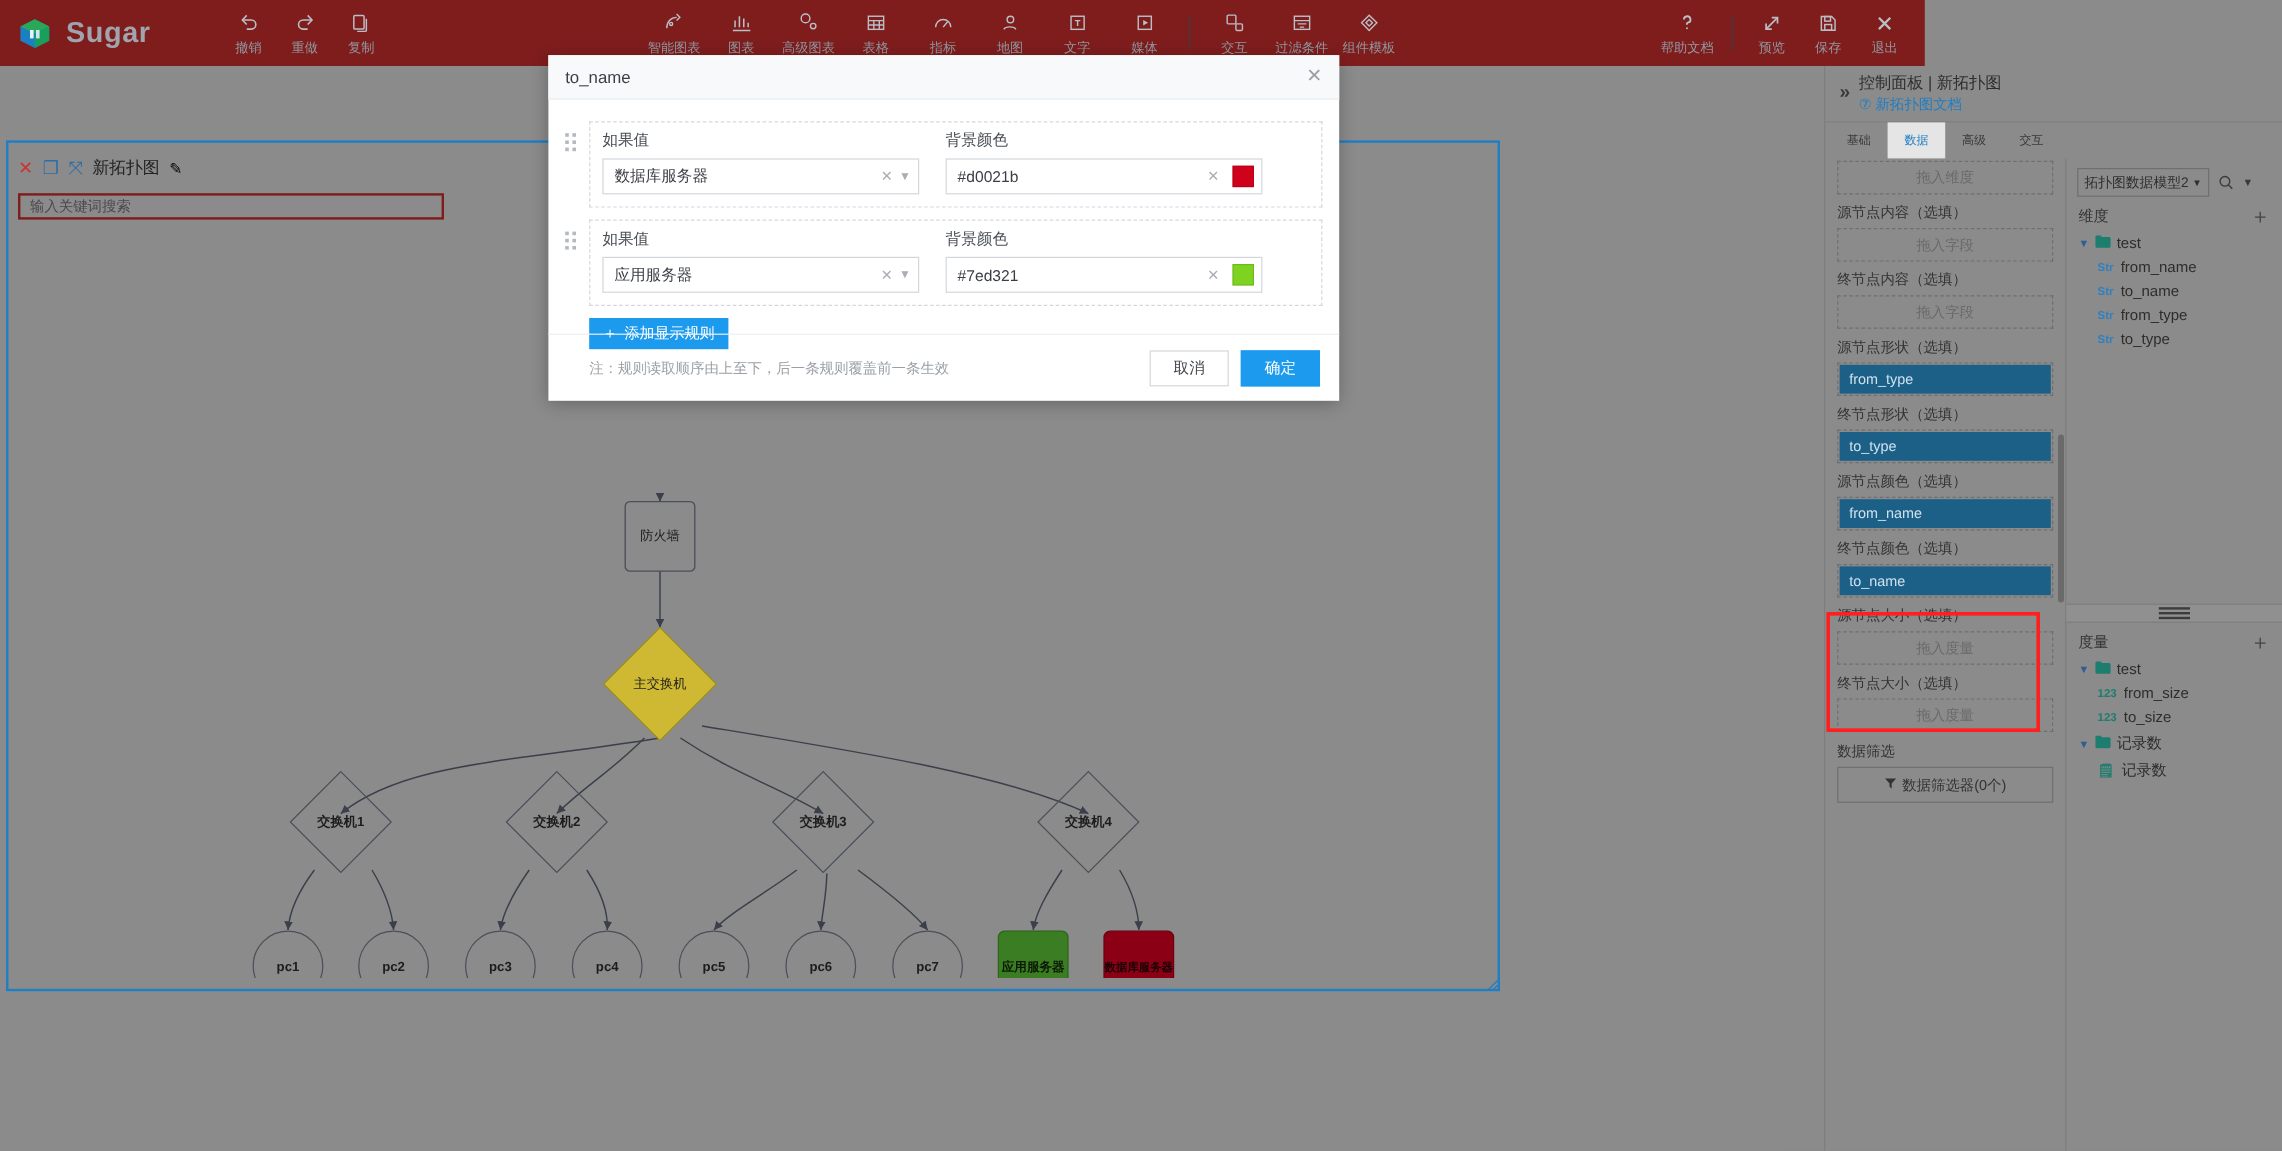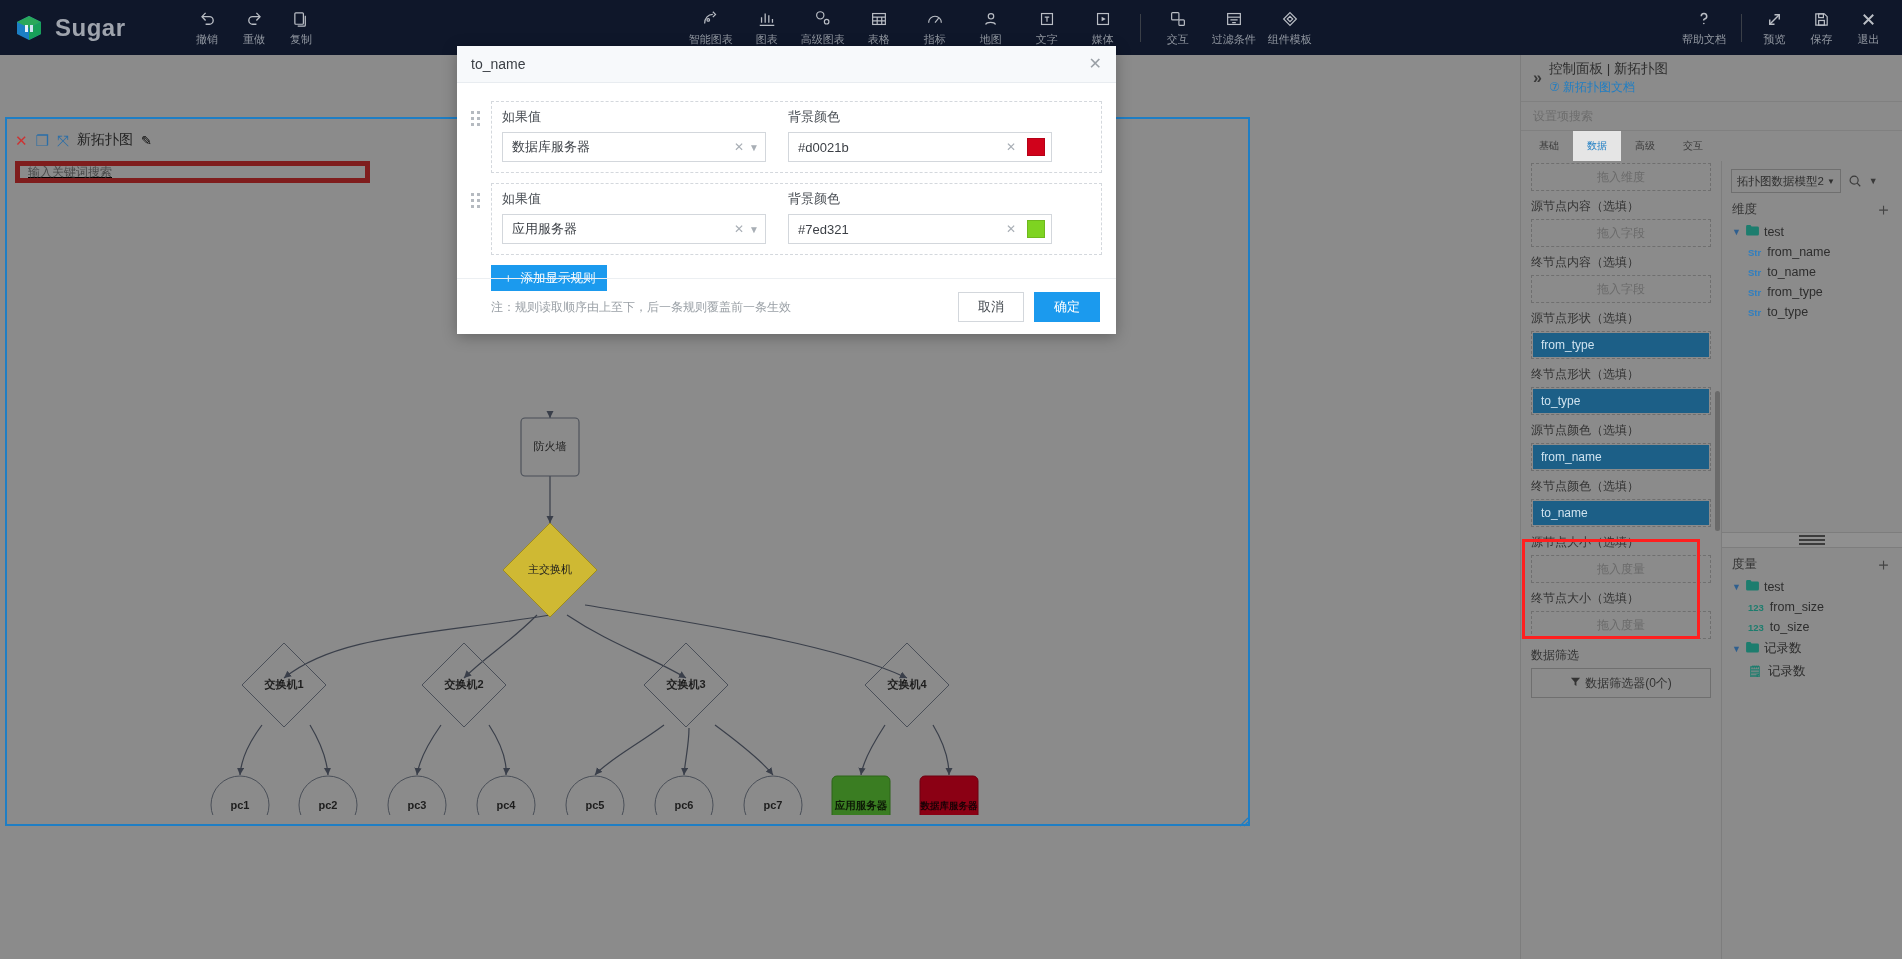--- a/index.html
+++ b/index.html
@@ -3,22 +3,22 @@
 <meta charset="utf-8">
 <style>
   html,body{margin:0;padding:0;}
   body{
     width:1902px;height:959px;overflow:hidden;
     font-family:"Liberation Sans","DejaVu Sans",sans-serif;
     background:#8b8b8b;position:relative;
   }
   
   #toolbar{
-    position:absolute;left:0;top:0;width:1902px;height:55px;
-    background:#0f172a;display:flex;align-items:stretch;z-index:30;
+    position:absolute;left:0;top:0;width:1604px;height:55px;
+    background:#7f1d1d;display:flex;align-items:stretch;z-index:30;
   }
   .brand{display:flex;align-items:center;padding-left:14px;gap:11px;}
   .logo{width:30px;height:30px;position:relative;}
   .brand-name{color:#9fa4ad;font-size:24px;font-weight:bold;letter-spacing:.5px;}
   .tb-group{display:flex;align-items:center;}
   .tb-item{
     width:47px;height:55px;display:flex;flex-direction:column;
     align-items:center;justify-content:center;gap:2px;cursor:pointer;
   }
   .tb-item .ic{height:22px;display:flex;align-items:center;justify-content:center;color:#babec5;}
@@ -29,22 +29,22 @@
   
   #canvas-outer{position:absolute;left:0;top:55px;width:1520px;height:904px;background:#8b8b8b;}
   #widget{
     position:absolute;left:5px;top:62px;width:1245px;height:709px;
     border:2px solid #1f7ec4;background:transparent;box-sizing:border-box;
   }
   #widget-head{display:flex;align-items:center;gap:8px;padding:8px 8px 0 8px;height:26px;}
   .wh-icon{font-size:15px;line-height:1;cursor:pointer;}
   .wh-title{font-size:14px;color:#232323;}
   #search-box{
-    margin:8px 8px 0 8px;height:22px;border:5px solid #7f1d1d;background:transparent;
-    display:flex;align-items:center;padding:0 8px;width:355px;box-sizing:border-box;text-decoration:underline;
+    margin:8px 8px 0 8px;height:22px;border:2px solid #7f1d1d;background:transparent;
+    display:flex;align-items:center;padding:0 8px;width:355px;box-sizing:border-box;
   }
   #search-box span{font-size:12px;color:#4a4a4a;}
   #graph{position:absolute;left:0;top:46px;width:100%;height:650px;}
   .resize-handle{position:absolute;right:-1px;bottom:-1px;width:12px;height:12px;cursor:nwse-resize;}
   
   #modal{
     position:absolute;left:457px;top:46px;width:659px;height:288px;
     background:#fff;box-shadow:0 3px 14px rgba(0,0,0,.28);z-index:40;
   }
   #modal-head{
@@ -557,23 +557,20 @@
     <span class="chev">»</span>
     <div id="rp-titles">
       <span id="rp-title">控制面板 | 新拓扑图</span>
       <span id="rp-doc">
         <span>⑦</span>
         <span>新拓扑图文档</span>
       </span>
     </div>
   </div>
 
-  <div id="rp-search">
-    <span>设置项搜索</span>
-  </div>
 
   <div id="rp-tabs">
     <div class="rp-tab">基础</div>
     <div class="rp-tab active">数据</div>
     <div class="rp-tab">高级</div>
     <div class="rp-tab">交互</div>
   </div>
 
   <div id="rp-cols">
 

